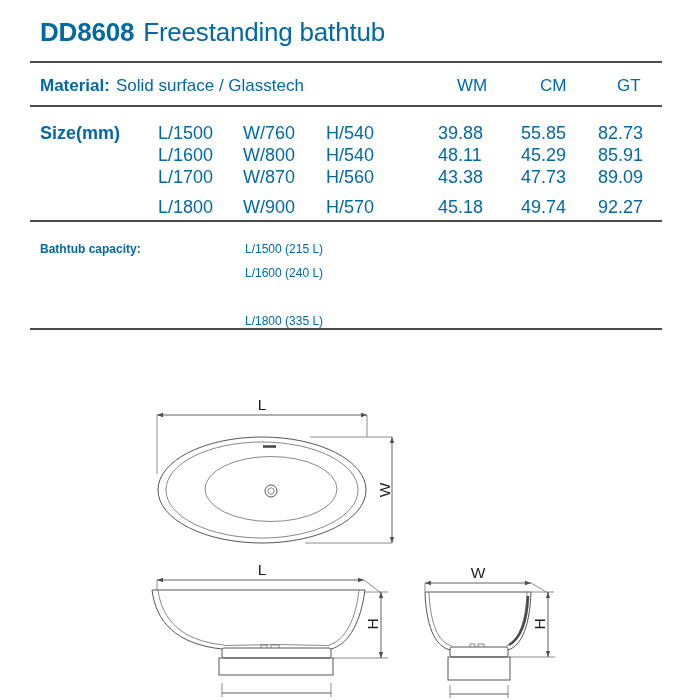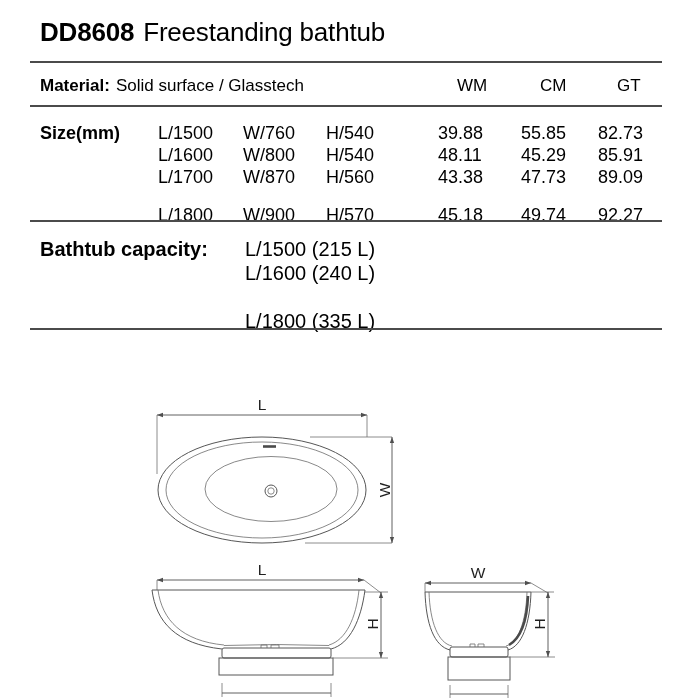--- a/index.html
+++ b/index.html
@@ -1,40 +1,40 @@
 <!DOCTYPE html>
 <html><head>
 <meta charset="utf-8">
 <style>
   html,body{margin:0;padding:0;background:#fff;}
   .page{
     position:relative;width:700px;height:700px;background:#ffffff;overflow:hidden;
-    font-family:"Liberation Sans",sans-serif;color:#000000;
+    font-family:"Liberation Sans",sans-serif;color:#0369a1;
   }
   
   .title{position:absolute;top:17px;left:40px;font-size:26px;letter-spacing:-0.2px;white-space:nowrap;}
   .title .model{font-weight:700;margin-right:9px;}
   
   .rule{position:absolute;left:30px;width:632px;height:2px;background:#4b4b4b;}
   .r1{top:61px}.r2{top:105px}.r3{top:220px}.r4{top:328px}
   
   .mat-row{position:absolute;top:76px;left:0;width:100%;height:20px;line-height:20px;font-size:17px;}
   .mat-text{position:absolute;left:40px;white-space:nowrap;}
   .mat-text .lbl{font-weight:700;margin-right:6px;margin-top:32px;}
   .colh{position:absolute;margin-left:19px;}
   .x-wm{left:438px}.x-cm{left:521px}.x-gt{left:598px}
   
   .size-table{position:absolute;top:122px;left:0;width:100%;height:92px;font-size:18px;}
   .size-label{position:absolute;left:40px;top:0;height:22px;line-height:22px;font-weight:700;}
   .srow{position:absolute;left:0;width:100%;height:22px;line-height:22px;}
   .srow span{position:absolute;white-space:nowrap;}
-  .row0{top:0}.row1{top:22px}.row2{top:44px}.row3{top:82px}
+  .row0{top:0}.row1{top:22px}.row2{top:44px}.row3{top:74px}
   .x-l{left:158px}.x-w{left:243px}.x-h{left:326px}
   
-  .capacity{position:absolute;top:237px;left:0;width:100%;height:96px;font-size:20px;}
+  .capacity{position:absolute;top:237px;left:0;width:100%;height:96px;font-size:12px;}
   .cap-label{position:absolute;left:40px;top:0;height:24px;line-height:24px;font-weight:700;}
   .cap-item{position:absolute;left:245px;height:24px;line-height:24px;white-space:nowrap;}
   .ci0{top:0}.ci1{top:24px}.ci2{top:48px}.ci3{top:72px}
   
   svg.drawings{position:absolute;top:0;left:0;width:700px;height:700px;}
   svg .outline{fill:none;stroke:#565656;stroke-width:1;}
   svg .inner{fill:none;stroke:#6b6b6b;stroke-width:0.8;}
   svg .dim{fill:none;stroke:#4f4f4f;stroke-width:0.9;}
   svg .ext{fill:none;stroke:#707070;stroke-width:0.8;}
   svg .shade{fill:none;stroke:#4a4a4a;stroke-width:2.6;}

